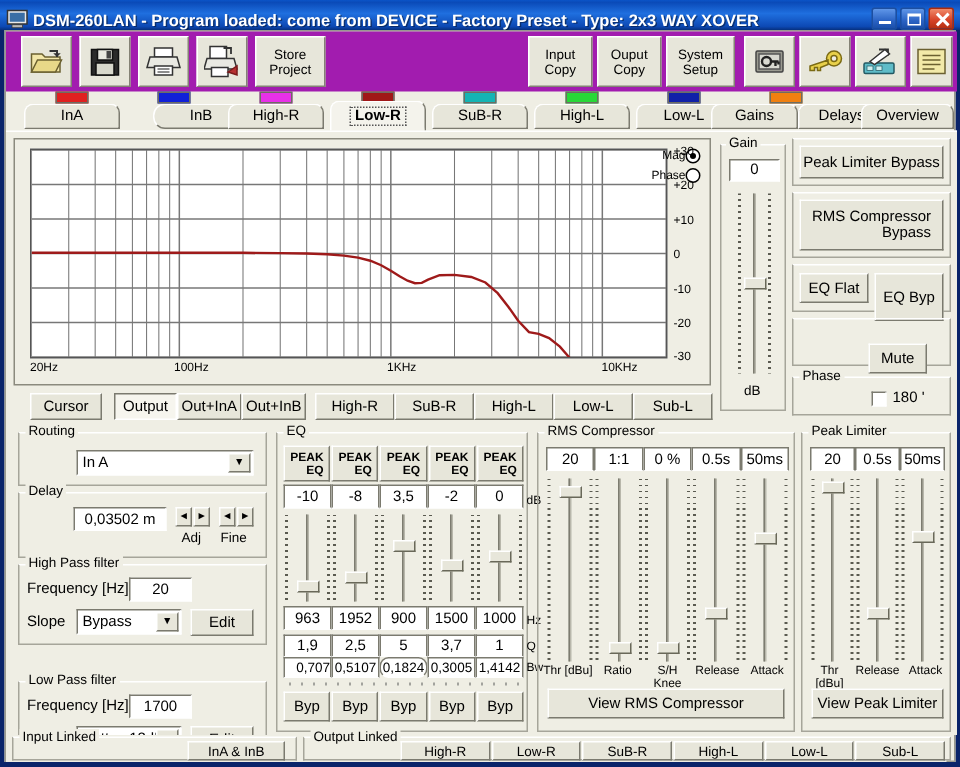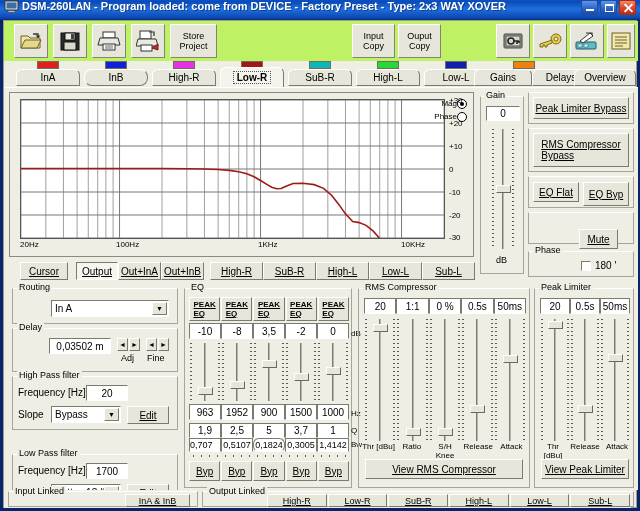--- a/index.html
+++ b/index.html
@@ -9,21 +9,21 @@
     font-size: 10px;
     background: #0a2a8c;
     color: #000;
   }
   #app { position:relative; width:640px; height:511px; background:#0a246a; }
 
   
   .titlebar {
     position:absolute; left:0; top:0; width:640px; height:20px;
     background: linear-gradient(180deg,#0b54c8 0%,#0a4ab8 8%,#1f6fdf 45%,#0d49b4 88%,#06307f 100%);
-    display:flex; align-items:flex-start; padding:0 2px;
+    display:flex; align-items:flex-end; padding:0 2px;
   }
   .tb-icon {
     width:15px; height:14px; margin:0 3px 0 2px;
     position:relative; flex:none;
   }
   .tb-title {
     color:#fff; font-size:11px; font-weight:bold; white-space:nowrap;
     text-shadow: 1px 1px 0 rgba(0,0,0,.4);
     flex:1; overflow:hidden;
   }
@@ -48,21 +48,21 @@
   .tb-btn.close i.b { transform:rotate(-45deg); }
 
   
   .client {
     position:absolute; left:3px; top:20px; width:634px; height:488px;
     background:#efeee4;
     border:1px solid #9a9a8e;
   }
 
   
-  .toolbar { position:absolute; left:0; top:0; width:634px; height:40px; background:#bef264; }
+  .toolbar { position:absolute; left:0; top:0; width:634px; height:40px; background:#a21caf; }
   .tbtn {
     position:absolute; top:3px; height:34px;
     background:#e7e6da;
     border-top:1px solid #fff; border-left:1px solid #fff;
     border-right:1px solid #848275; border-bottom:1px solid #848275;
     display:flex; align-items:center; justify-content:center;
     font-size:9px; line-height:10px; text-align:center; color:#000;
     cursor:default;
   }
 
@@ -123,21 +123,21 @@
     background:#e7e6da; border-top:1px solid #fff; border-left:1px solid #fff;
     border-right:1px solid #696859; border-bottom:1px solid #696859;
   }
 
   
   .wbtn {
     background:#e7e6da; color:#000;
     border-top:1px solid #fff; border-left:1px solid #fff;
     border-right:1px solid #7b7a6f; border-bottom:1px solid #7b7a6f;
     display:flex; align-items:center; justify-content:center;
-    text-align:left; font-size:10px; cursor:default;text-decoration:underline;
+    text-align:right; font-size:10px; cursor:default;
   }
   .wbtn.pressed { background:#f6f5ee; border-color:#7b7a6f #fff #fff #7b7a6f; }
 
   .combo {
     position:absolute; background:#fff; border:1px solid #7b7a6f;
     border-right-color:#fff; border-bottom-color:#fff;
     font-size:10px; display:flex; align-items:center; padding-left:3px;
   }
   .combo .arrow {
     position:absolute; right:1px; top:1px; bottom:1px; width:15px;
@@ -234,20 +234,24 @@
       </div>
 
       <div class="tbtn" style="left:348px;width:43px;">
         <span style="white-space:pre-line;">Input
 Copy</span>
       </div>
       <div class="tbtn" style="left:394px;width:43px;">
         <span style="white-space:pre-line;">Ouput
 Copy</span>
       </div>
+      <div class="tbtn" style="left:440px;width:46px;">
+        <span style="white-space:pre-line;">System
+Setup</span>
+      </div>
 
       <div class="tbtn" style="left:492px;width:34px;">
         <svg class="ico" width="24" height="18" viewBox="0 0 24 18">
           <rect x="3" y="2" width="18" height="14" rx="1" fill="#9a9a90" stroke="#444"></rect>
           <rect x="5" y="4" width="14" height="10" fill="#d8d8d0" stroke="#555"></rect>
           <circle cx="10" cy="9" r="3" fill="none" stroke="#222" stroke-width="1.6"></circle>
           <path d="M13 9 h5 M16 9 v3 M18 9 v2" stroke="#222" stroke-width="1.6" fill="none"></path>
         </svg>
       </div>
 
@@ -286,21 +290,21 @@
       <div class="chip" style="left:169px; background:#e830e8;"></div>
       <div class="chip" style="left:237px; background:#a01818;"></div>
       <div class="chip" style="left:305px; background:#14b4b4;"></div>
       <div class="chip" style="left:373px; background:#28d838;"></div>
       <div class="chip" style="left:441px; background:#1020a8;"></div>
       <div class="chip" style="left:509px; background:#f08010;"></div>
 
       <div class="tab" style="left:12px;width:64px;">
           <span class="tabtext">InA</span>
         </div>
-      <div class="tab" style="left:80px;width:64px;border-radius:8px;">
+      <div class="tab" style="left:98px;width:64px;border-radius:8px;">
           <span class="tabtext">InB</span>
         </div>
       <div class="tab" style="left:148px;width:64px;">
           <span class="tabtext">High-R</span>
         </div>
       <div class="tab sel" style="left:216px;width:64px;">
           <span class="tabtext">Low-R</span>
         </div>
       <div class="tab" style="left:284px;width:64px;">
           <span class="tabtext">SuB-R</span>
@@ -422,21 +426,21 @@
       <div class="grp" style="position:absolute;left:524px;top:40px;width:106px;height:44px;">
         <div class="wbtn" style="position:absolute;left:4px;top:4px;width:96px;height:34px;">
           <span style="white-space:pre-line;">RMS Compressor
 Bypass</span>
         </div>
       </div>
       <div class="grp" style="position:absolute;left:524px;top:88px;width:106px;height:32px;">
         <div class="wbtn" style="position:absolute;left:4px;top:5px;width:46px;height:20px;">
           <span>EQ Flat</span>
         </div>
-        <div class="wbtn" style="position:absolute;left:54px;top:5px;width:46px;height:24px;">
+        <div class="wbtn" style="position:absolute;left:54px;top:5px;width:46px;height:32px;">
           <span>EQ Byp</span>
         </div>
       </div>
       <div class="grp" style="position:absolute;left:524px;top:124px;width:106px;height:32px;">
         <div class="wbtn" style="position:absolute;left:50px;top:16px;width:39px;height:20px;">
           <span>Mute</span>
         </div>
       </div>
       <div class="grp" style="position:absolute;left:524px;top:163px;width:106px;height:26px;">
         <span class="grplabel" style="left:4px;top:-7px;">Phase</span>
@@ -632,21 +636,21 @@
             <div class="numfield" style="flex: 1 1 0%; height: 100%; display: flex; align-items: center; justify-content: center; border-right: 1px solid rgb(123, 122, 111); font-size: 10px;">
               <span>3,7</span>
             </div>
             <div class="numfield" style="flex: 1 1 0%; height: 100%; display: flex; align-items: center; justify-content: center; border-right: 1px solid rgb(123, 122, 111); font-size: 10px;">
               <span>1</span>
             </div>
           </div>
         <span class="lbl" style="left:166px;top:137px;font-size:8px;">Q</span>
 
         <div id="eq-bw-row" style="position:absolute;left:4px;top:149px;width:160px;height:14px;display:flex;">
-            <div class="numfield" style="flex: 1 1 0%; height: 100%; display: flex; align-items: center; justify-content: flex-start; border-right: 1px solid rgb(123, 122, 111); font-size: 9px;">
+            <div class="numfield" style="flex: 1 1 0%; height: 100%; display: flex; align-items: center; justify-content: flex-end; border-right: 1px solid rgb(123, 122, 111); font-size: 9px;">
               <span>0,707</span>
             </div>
             <div class="numfield" style="flex: 1 1 0%; height: 100%; display: flex; align-items: center; justify-content: center; border-right: 1px solid rgb(123, 122, 111); font-size: 9px;">
               <span>0,5107</span>
             </div>
             <div class="numfield" style="flex: 1 1 0%; height: 100%; display: flex; align-items: center; justify-content: center; border-right: 1px solid rgb(123, 122, 111); font-size: 9px; border-radius: 6px;">
               <span>0,1824</span>
             </div>
             <div class="numfield" style="flex: 1 1 0%; height: 100%; display: flex; align-items: center; justify-content: center; border-right: 1px solid rgb(123, 122, 111); font-size: 9px;">
               <span>0,3005</span>

